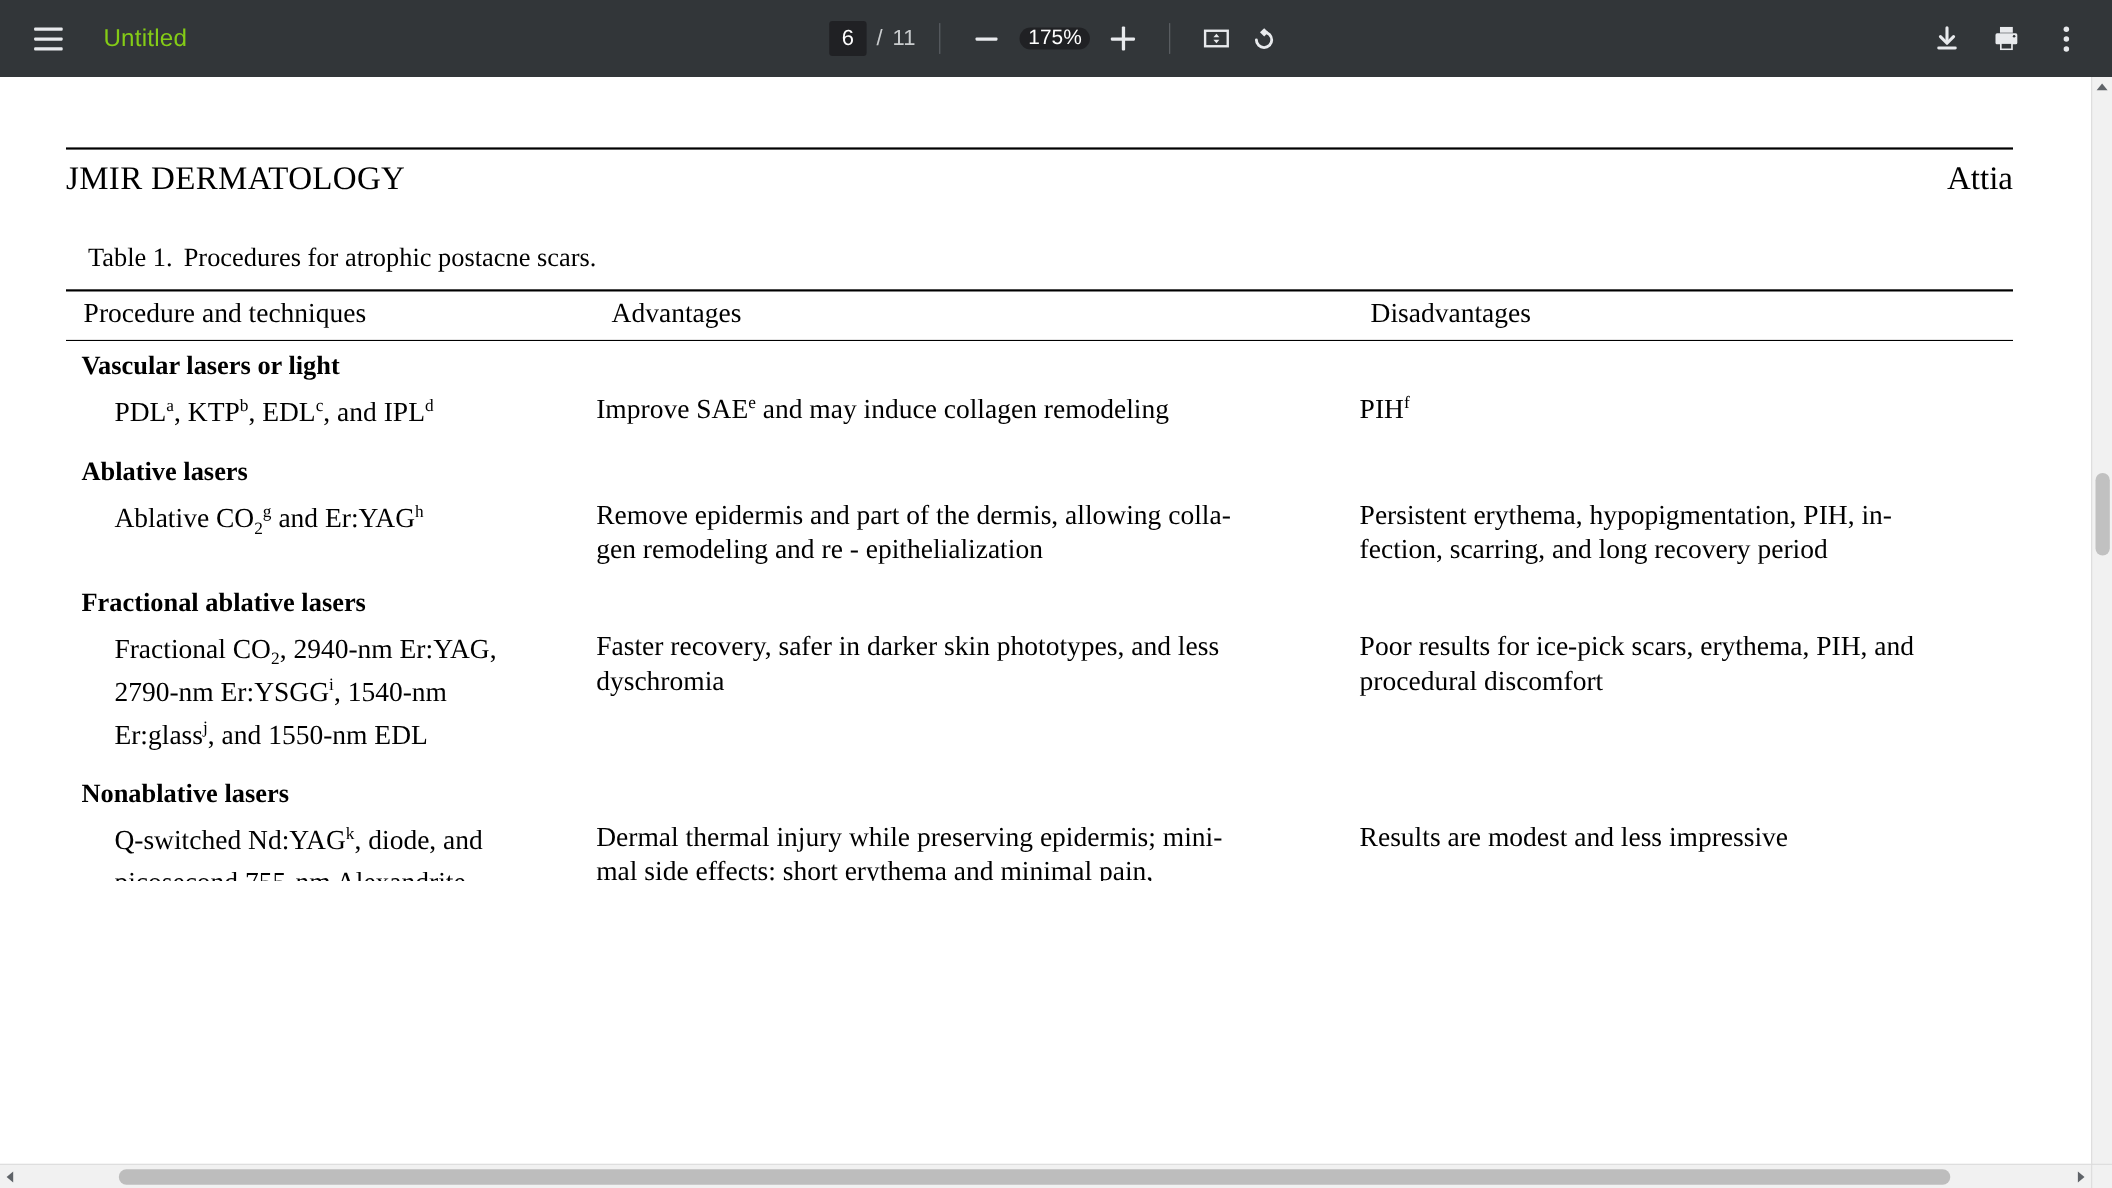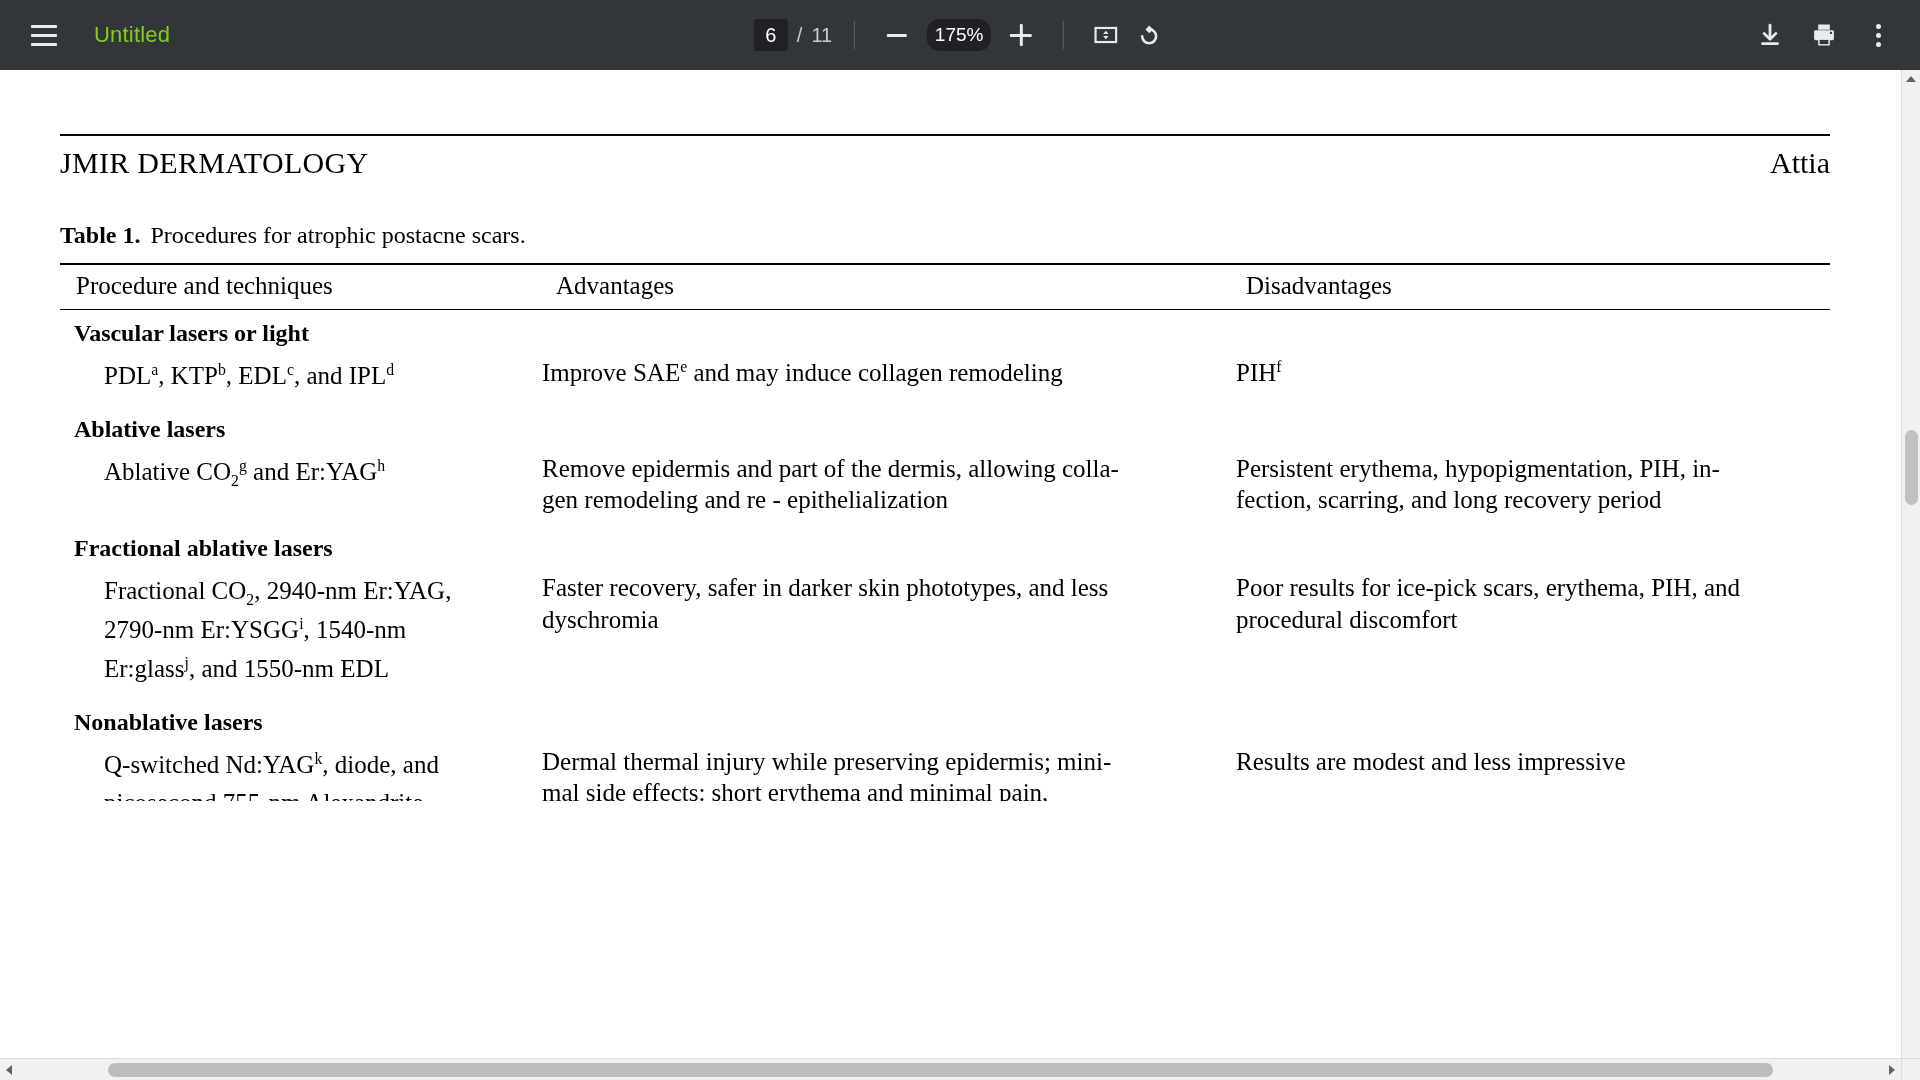--- a/index.html
+++ b/index.html
@@ -67,21 +67,21 @@
   }
 
   .zoom-group { display: flex; align-items: center; gap: 4px; }
   .icon-btn {
     width: 40px; height: 40px;
     display: flex; align-items: center; justify-content: center;
     cursor: pointer; border-radius: 4px;
     color: #e8eaed;
   }
   #zoom-value {
-    min-width: 64px; height: 32px;
+    min-width: 64px; height: 20px;
     background: #202124;
     color: #ffffff;
     font-size: 19px;
     display: flex; align-items: center; justify-content: center;
     border-radius: 13px;
     margin: 0 6px;
   }
   .minus-bar { width: 20px; height: 3px; background: #e8eaed; border-radius: 1px; }
   .plus-wrap { position: relative; width: 22px; height: 22px; }
   .plus-wrap::before, .plus-wrap::after {
@@ -137,21 +137,21 @@
   }
   .journal-name { font-size: 30px; letter-spacing: .3px; }
   .author-name { font-size: 30px; }
 
   
   .table-caption {
     margin-top: 42px;
     font-size: 24px;
     width: 1770px;
   }
-  .table-caption b { font-weight: bold; }
+  .table-caption b { font-weight: normal; margin-left: 20px; }
   .caption-text { margin-left: 10px; }
 
   
   table.doc-table {
     margin-top: 14px;
     border-collapse: collapse;
     width: 1770px;
     table-layout: fixed;
   }
   table.doc-table col.c1 { width: 480px; }

